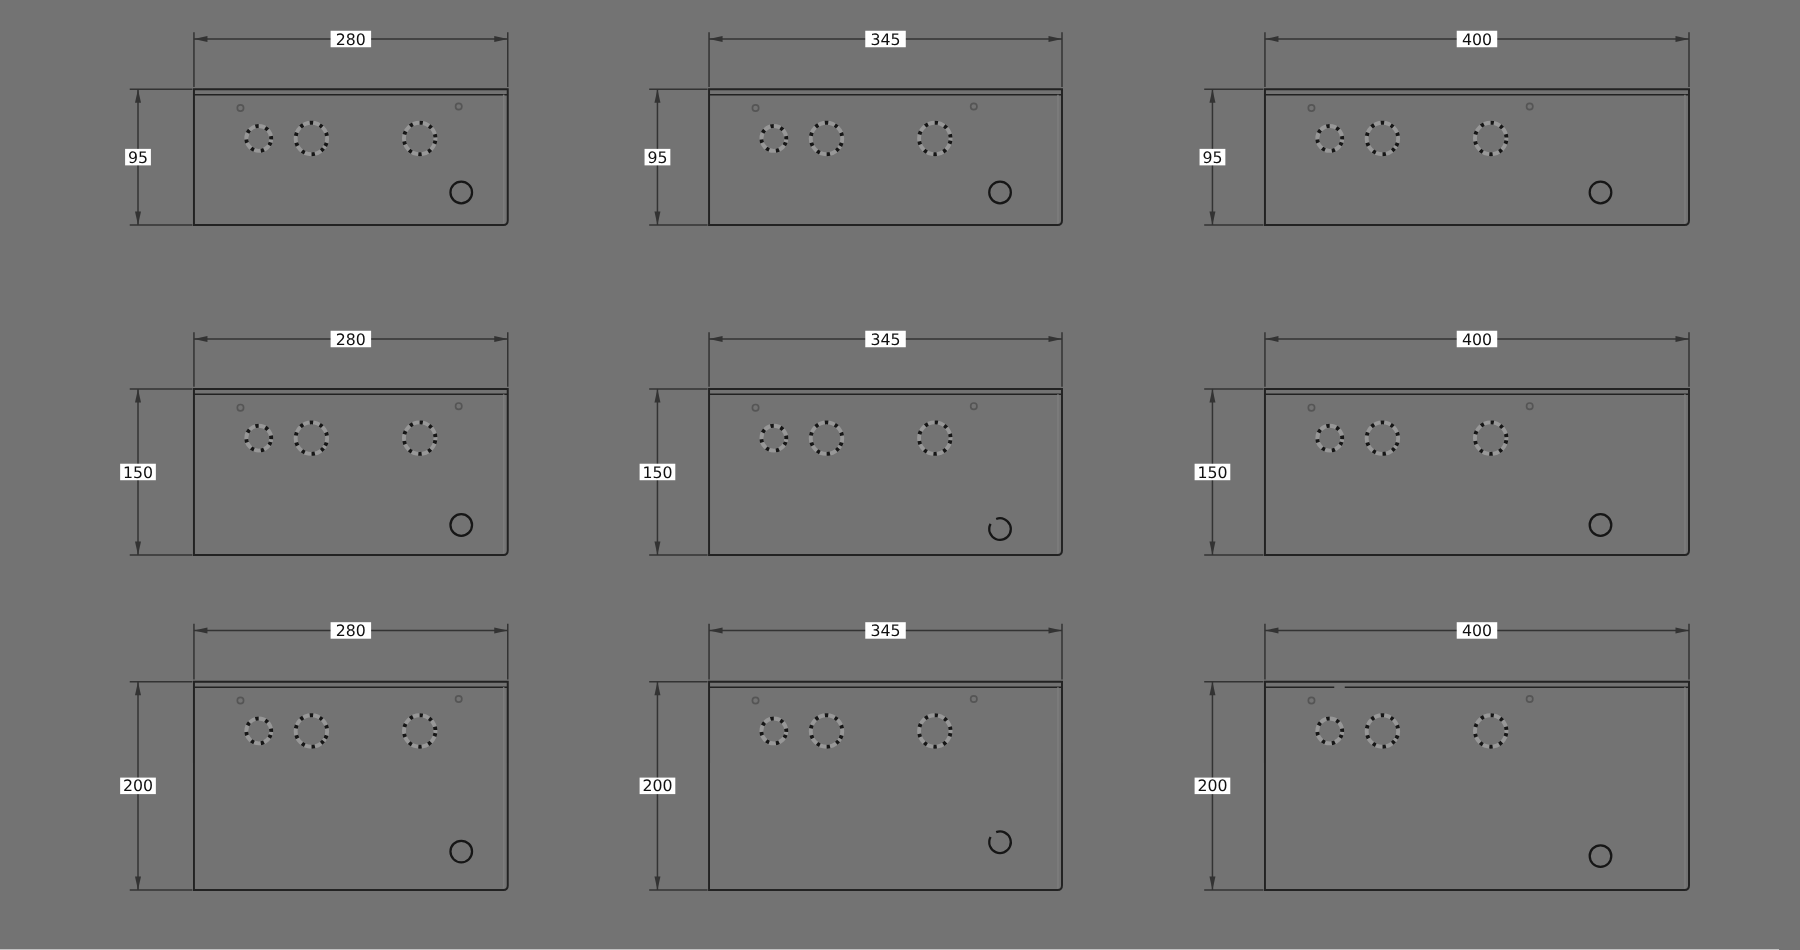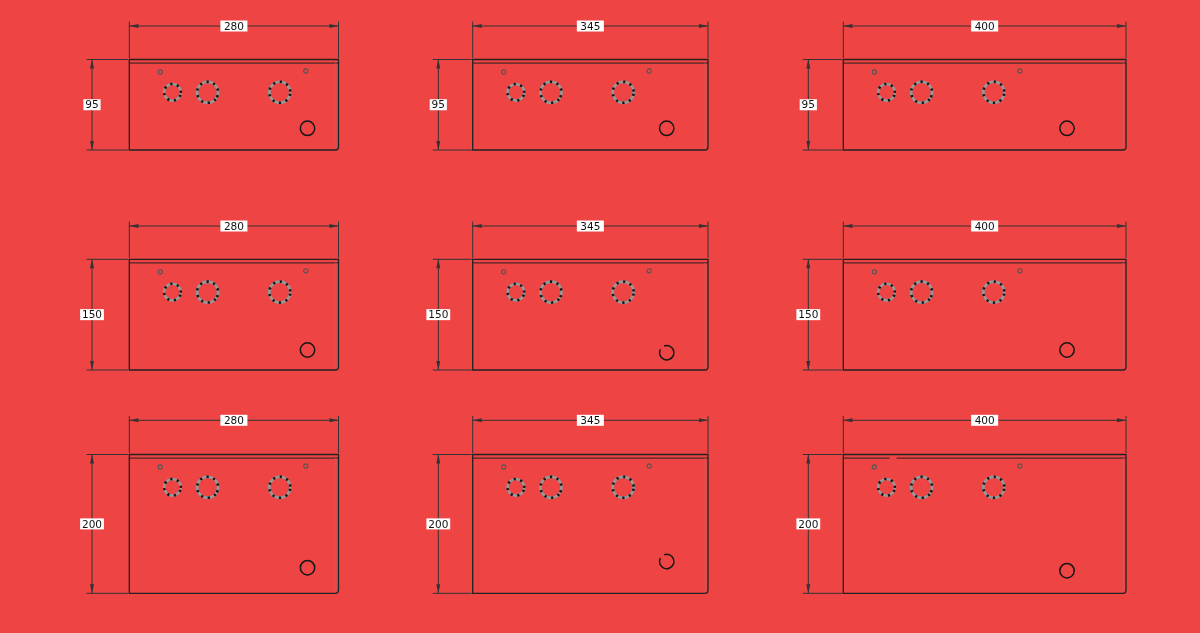--- a/index.html
+++ b/index.html
@@ -4,21 +4,21 @@
 <style>
   html, body {
     margin: 0;
     padding: 0;
     background: #ffffff;
   }
   #canvas {
     position: relative;
     width: 1200px;
     height: 633px;
-    background: #ef4444;
+    background: #737373;
     overflow: hidden;
     font-family: "DejaVu Sans", sans-serif;
   }
   #drawing-svg {
     position: absolute;
     left: 0;
     top: 0;
   }
   text {
     font-family: "DejaVu Sans", sans-serif;

